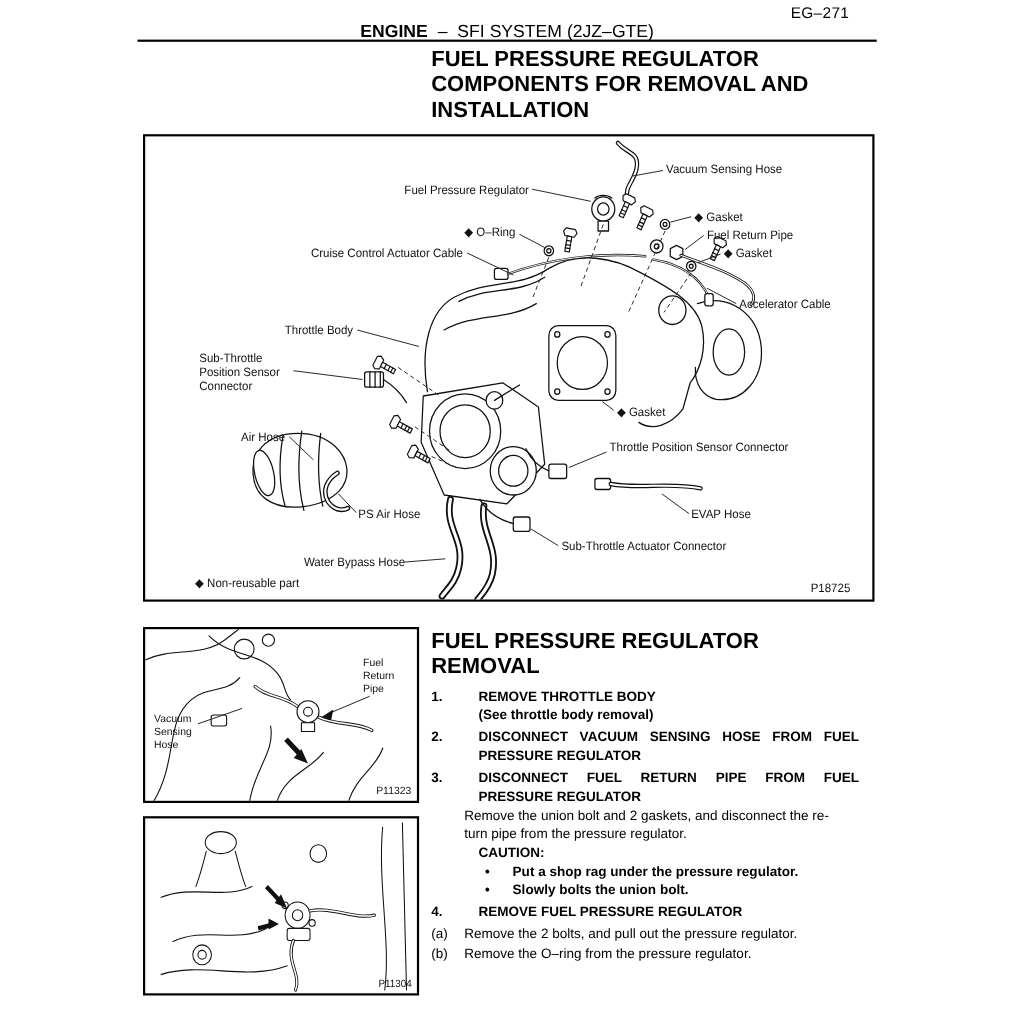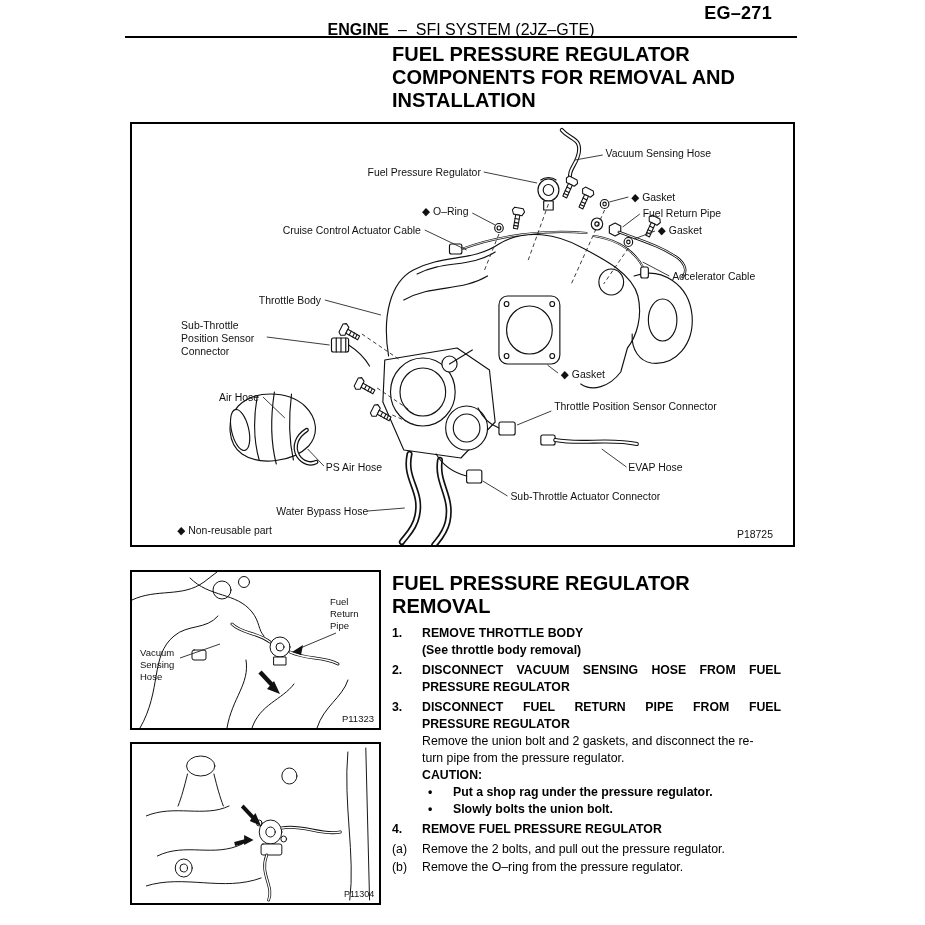--- a/index.html
+++ b/index.html
@@ -3,21 +3,21 @@
 <meta charset="utf-8">
 <style>
   * { box-sizing: border-box; }
   html,body { margin:0; padding:0; background:#fff; }
   .page {
     position: relative; width: 925px; height: 925px; background: #fff;
     font-family: "Liberation Sans", sans-serif; color: #000; overflow: hidden;
   }
   .page-number {
     position: absolute; top: 3px; right: 153px;
-    font-size: 18px; font-weight: bold; letter-spacing: .3px;
+    font-size: 14px; font-weight: normal; letter-spacing: .3px;
   }
   .runhead {
     position: absolute; top: 21px; left: 125px; width: 672px;
     text-align: center; font-size: 16px;
   }
   .rh-b { font-weight: bold; margin-right: 9px; }
   .rh-sep { margin-right: 9px; }
   .rule { position: absolute; top: 36px; left: 125px; width: 672px; height: 2px; background: #000; }
 
   .main-title, .h2 { font-size: 20px; font-weight: bold; line-height: 23px; }
@@ -29,21 +29,21 @@
   .lbl text { font-size: 11px; }
   .slbl text { font-size: 9.5px; }
 
   .removal { position: absolute; left: 392px; top: 572px; width: 389px; }
   .h2 { margin-bottom: 7px; }
   .step { display: flex; margin-bottom: 3px; font-size: 12.3px; line-height: 17px; }
   .step .num { flex: 0 0 30px; font-weight: bold; }
   .step.sub { margin-bottom: 1px; }
   .step.sub .num { font-weight: normal; }
   .step .body { flex: 1; min-width: 0; }
-  .bold { font-weight: bold; }
+  .bold { font-weight: bold; margin-left: 13px; }
   .jline { text-align: justify; text-align-last: justify; }
   .brow { display: flex; }
   .brow .b { flex: 0 0 31px; padding-left: 6px; }
 </style>
 </head>
 <body>
 
 <div class="page">
 
   <div class="page-number">EG–271</div>

